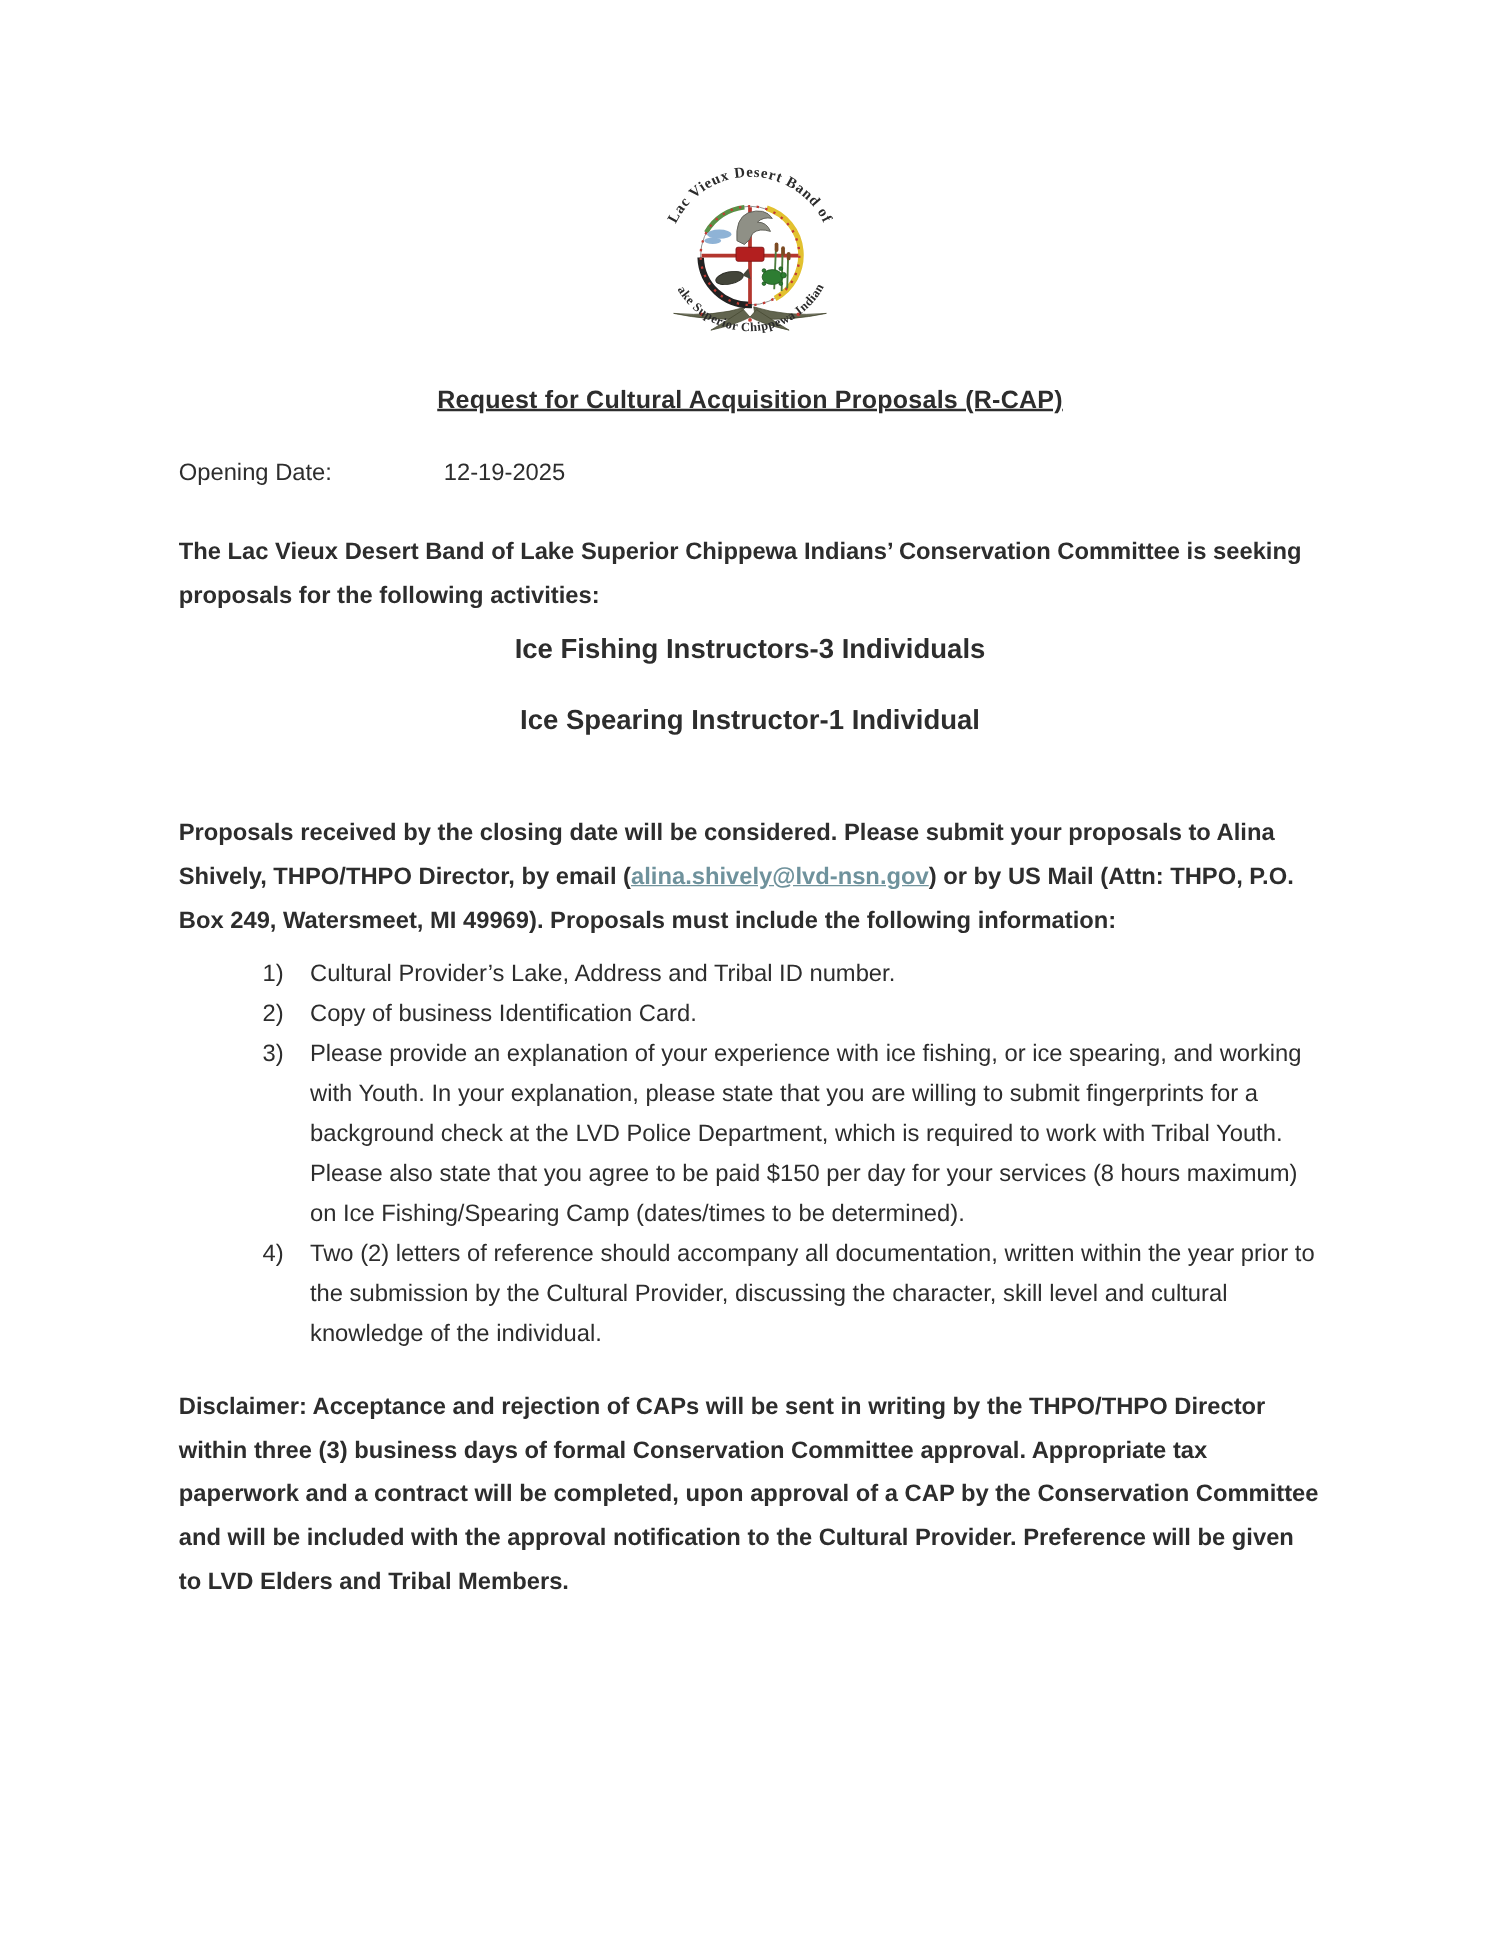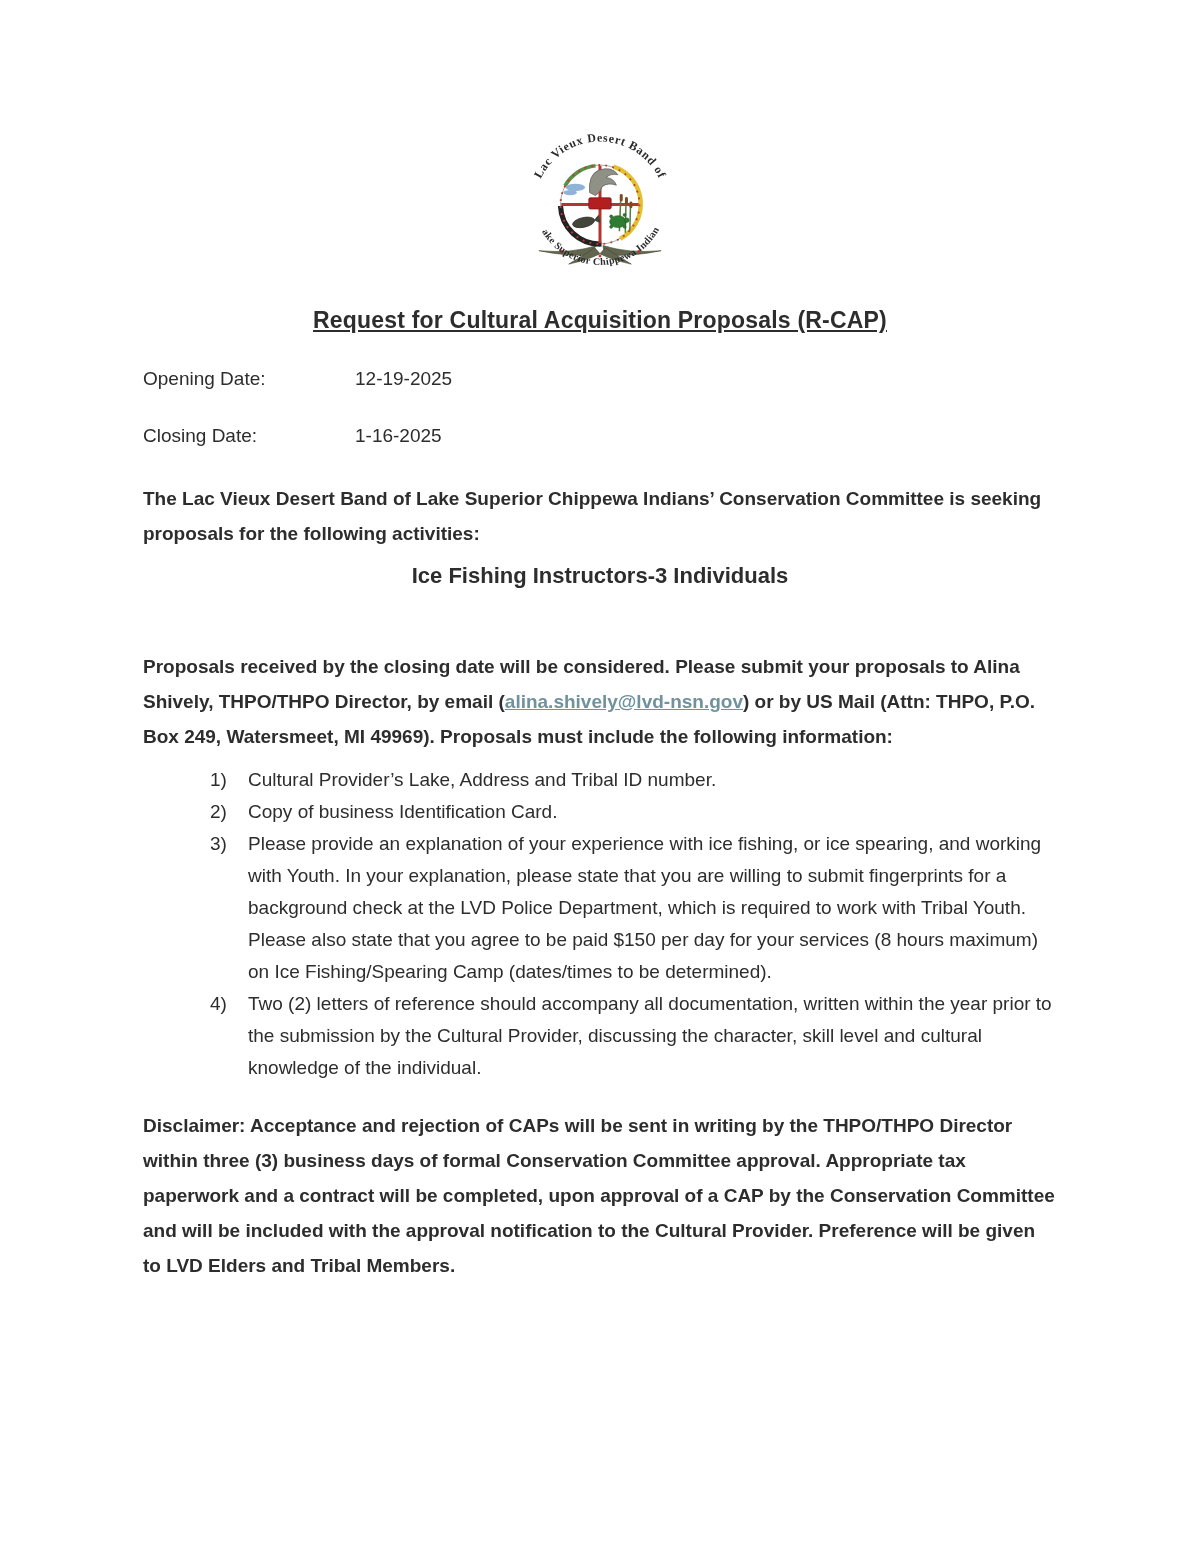--- a/index.html
+++ b/index.html
@@ -18,21 +18,21 @@
     padding:0 143px;
     overflow:hidden;
     position:relative;
   }
   .logo-wrap{
     padding-top:130px;
     display:flex;
     justify-content:center;
   }
   .doc-title{
-    font-size:23px;
+    font-size:20px;
     font-weight:700;
     text-decoration:underline;
     text-align:center;
     line-height:26px;
     margin:25px 0 0 0;
     letter-spacing:0.2px;
   }
   .date-row{
     display:flex;
     font-size:19px;
@@ -157,28 +157,25 @@
     </svg>
   </div>
 
   <h1 class="doc-title">Request for Cultural Acquisition Proposals (R-CAP)</h1>
 
   <div class="date-row first">
     <span class="date-label">Opening Date:</span>
     <span class="date-value">12-19-2025</span>
   </div>
 
-  <div class="date-row second">
-    <span class="date-label">Closing Date:</span>
-    <span class="date-value">1-16-2025</span>
-  </div>
 
   <p class="para intro">The Lac Vieux Desert Band of Lake Superior Chippewa Indians’ Conservation Committee is seeking proposals for the following activities:</p>
 
   <p class="activity first">Ice Fishing Instructors-3 Individuals</p>
+  <p class="activity second">Ice Spearing Instructor-1 Individual</p>
 
   <p class="para submission"><span>Proposals received by the closing date will be considered. Please submit your proposals to Alina Shively, THPO/THPO Director, by email (</span><a class="email-link">alina.shively@lvd-nsn.gov</a><span>) or by US Mail (Attn: THPO, P.O. Box 249, Watersmeet, MI 49969). Proposals must include the following information:</span></p>
 
   <ol class="req-list">
     <li class="req-item">
       <span class="req-marker">1)</span>
       <span class="req-text">Cultural Provider’s Lake, Address and Tribal ID number.</span>
     </li>
     <li class="req-item">
       <span class="req-marker">2)</span>

